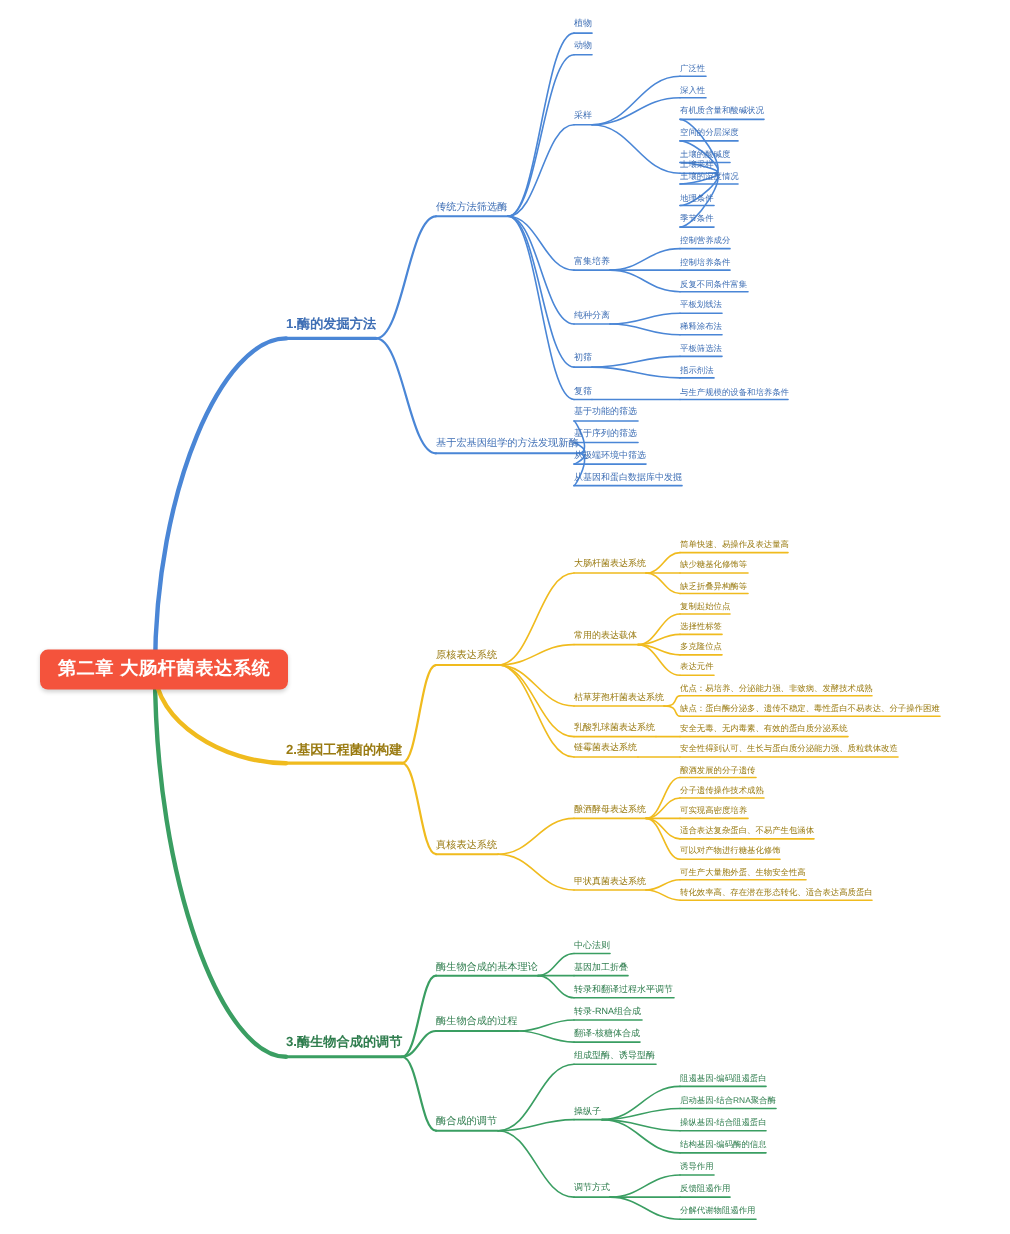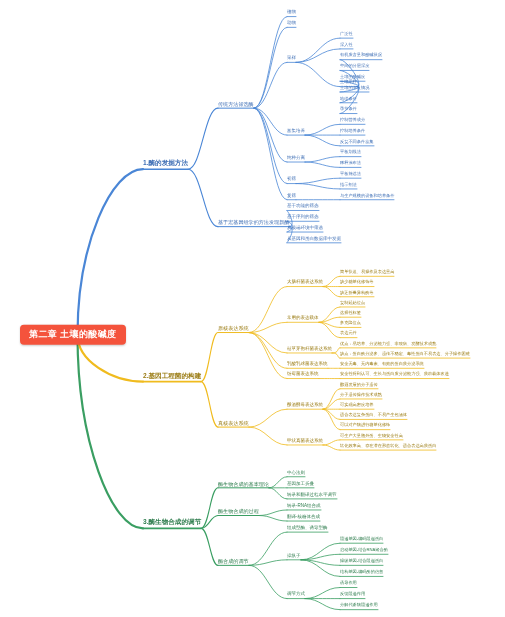--- a/index.html
+++ b/index.html
@@ -223,21 +223,21 @@
       <path d="M 340 587.5076923076923 L 357 587.5076923076923" stroke="#3a9e62" stroke-width="0.8" fill="none" stroke-linecap="round"></path>
       <path d="M 305 598.5846153846154 C 320.75 598.5846153846154, 324.25 587.5076923076923, 340 587.5076923076923" fill="none" stroke="#3a9e62" stroke-width="0.8" stroke-linecap="round"></path>
       <path d="M 340 598.5846153846154 L 365 598.5846153846154" stroke="#3a9e62" stroke-width="0.8" fill="none" stroke-linecap="round"></path>
       <path d="M 305 598.5846153846154 C 320.75 598.5846153846154, 324.25 598.5846153846154, 340 598.5846153846154" fill="none" stroke="#3a9e62" stroke-width="0.8" stroke-linecap="round"></path>
       <path d="M 340 609.6615384615385 L 378 609.6615384615385" stroke="#3a9e62" stroke-width="0.8" fill="none" stroke-linecap="round"></path>
       <path d="M 305 598.5846153846154 C 320.75 598.5846153846154, 324.25 609.6615384615385, 340 609.6615384615385" fill="none" stroke="#3a9e62" stroke-width="0.8" stroke-linecap="round"></path>
       <path d="M 249 565.3538461538462 C 266.1 565.3538461538462, 269.9 598.5846153846154, 287 598.5846153846154" fill="none" stroke="#3a9e62" stroke-width="0.8" stroke-linecap="round"></path>
       <path d="M 201 528.3846153846155 C 209 528.3846153846155, 210.35 565.3538461538462, 218 565.3538461538462" fill="none" stroke="#3a9e62" stroke-width="1.1" stroke-linecap="round"></path>
     </svg>
   <div id="node-layer">
-      <div id="root-node" class="node" style="left: 20px; top: 335px; background: rgb(244, 83, 60);">第二章 土壤的酸碱度</div>
+      <div id="root-node" class="node" style="left: 20px; top: 335px; background: rgb(244, 83, 60);">第二章 大肠杆菌表达系统</div>
       <div class="node lvl1 b1" style="left: 143px; top: 164.205px;">1.酶的发掘方法</div>
       <div class="node lvl2 b1" style="left: 218px; top: 104.955px;">传统方法筛选酶</div>
       <div class="node lvl3 b1" style="left: 287px; top: 13.3864px;">植物</div>
       <div class="node lvl3 b1" style="left: 287px; top: 24.1591px;">动物</div>
       <div class="node lvl3 b1" style="left: 287px; top: 59.1705px;">采样</div>
       <div class="node lvl4 b1" style="left: 340px; top: 34.9318px;">广泛性</div>
       <div class="node lvl4 b1" style="left: 340px; top: 45.7045px;">深入性</div>
       <div class="node lvl4 b1" style="left: 340px; top: 83.4091px;">土壤采样</div>
       <div class="node lvl4 b1" style="left: 340px; top: 56.4773px;">有机质含量和酸碱状况</div>
       <div class="node lvl4 b1" style="left: 340px; top: 67.25px;">空间的分层深度</div>

